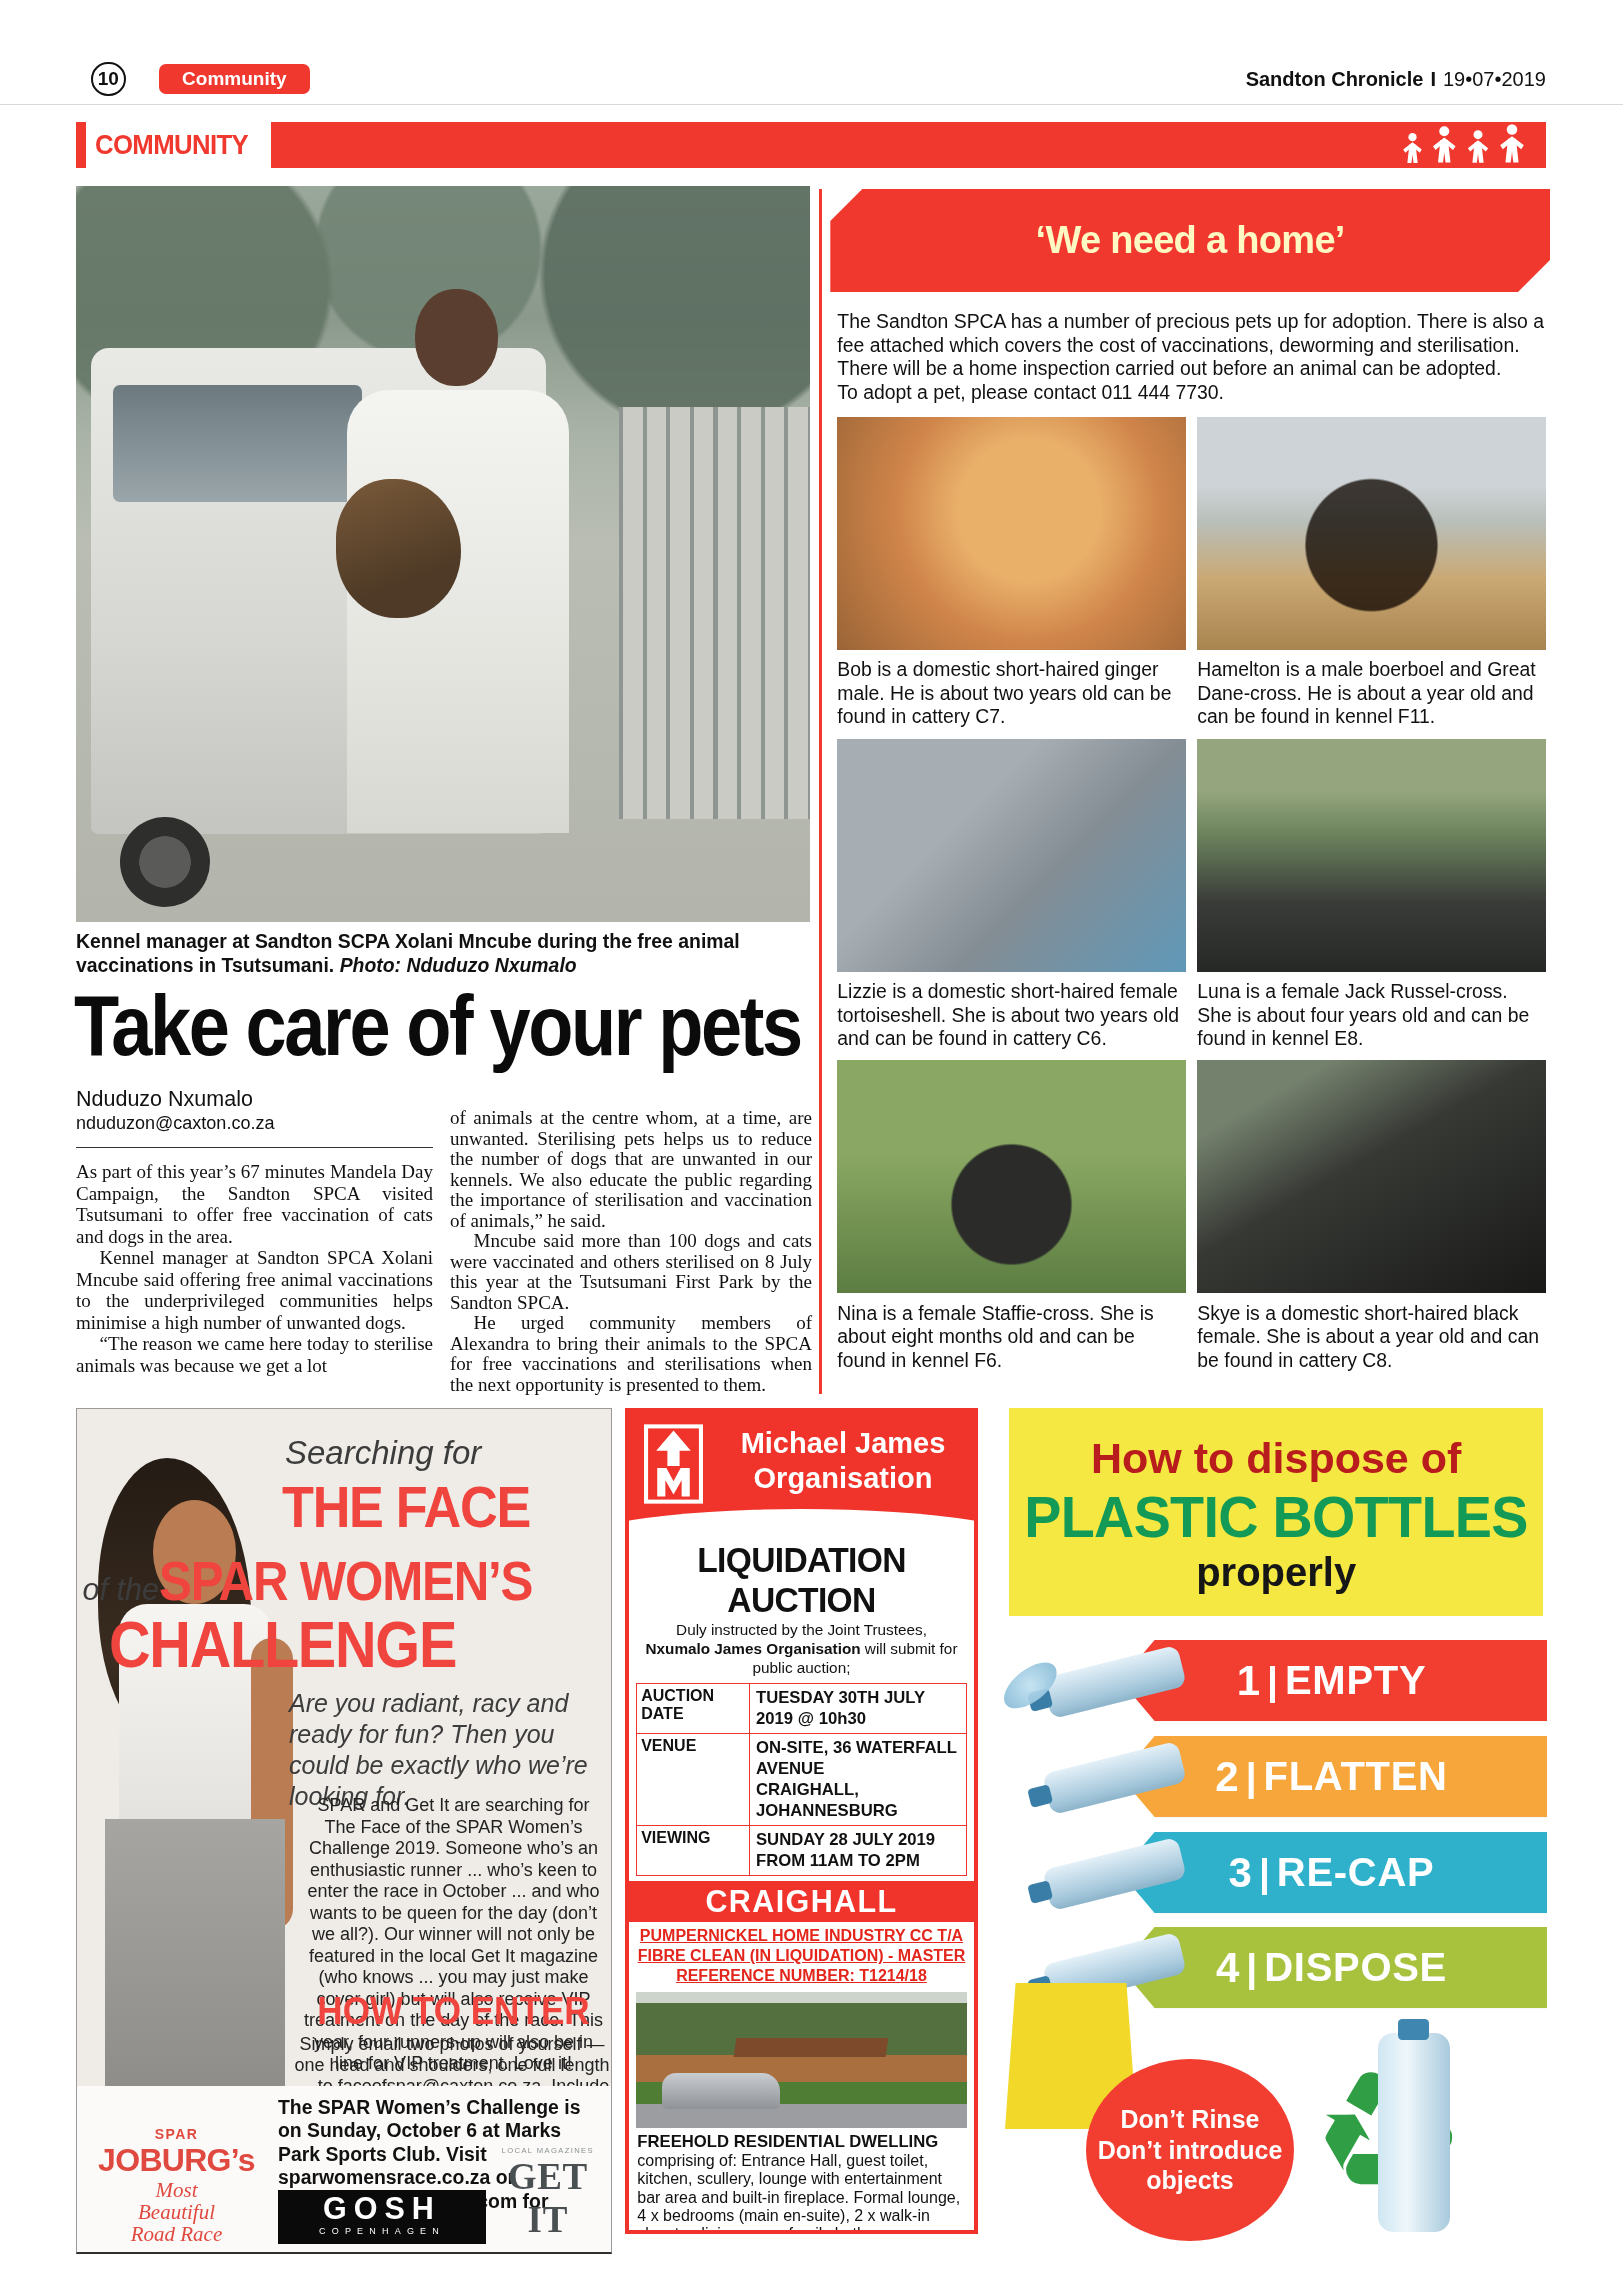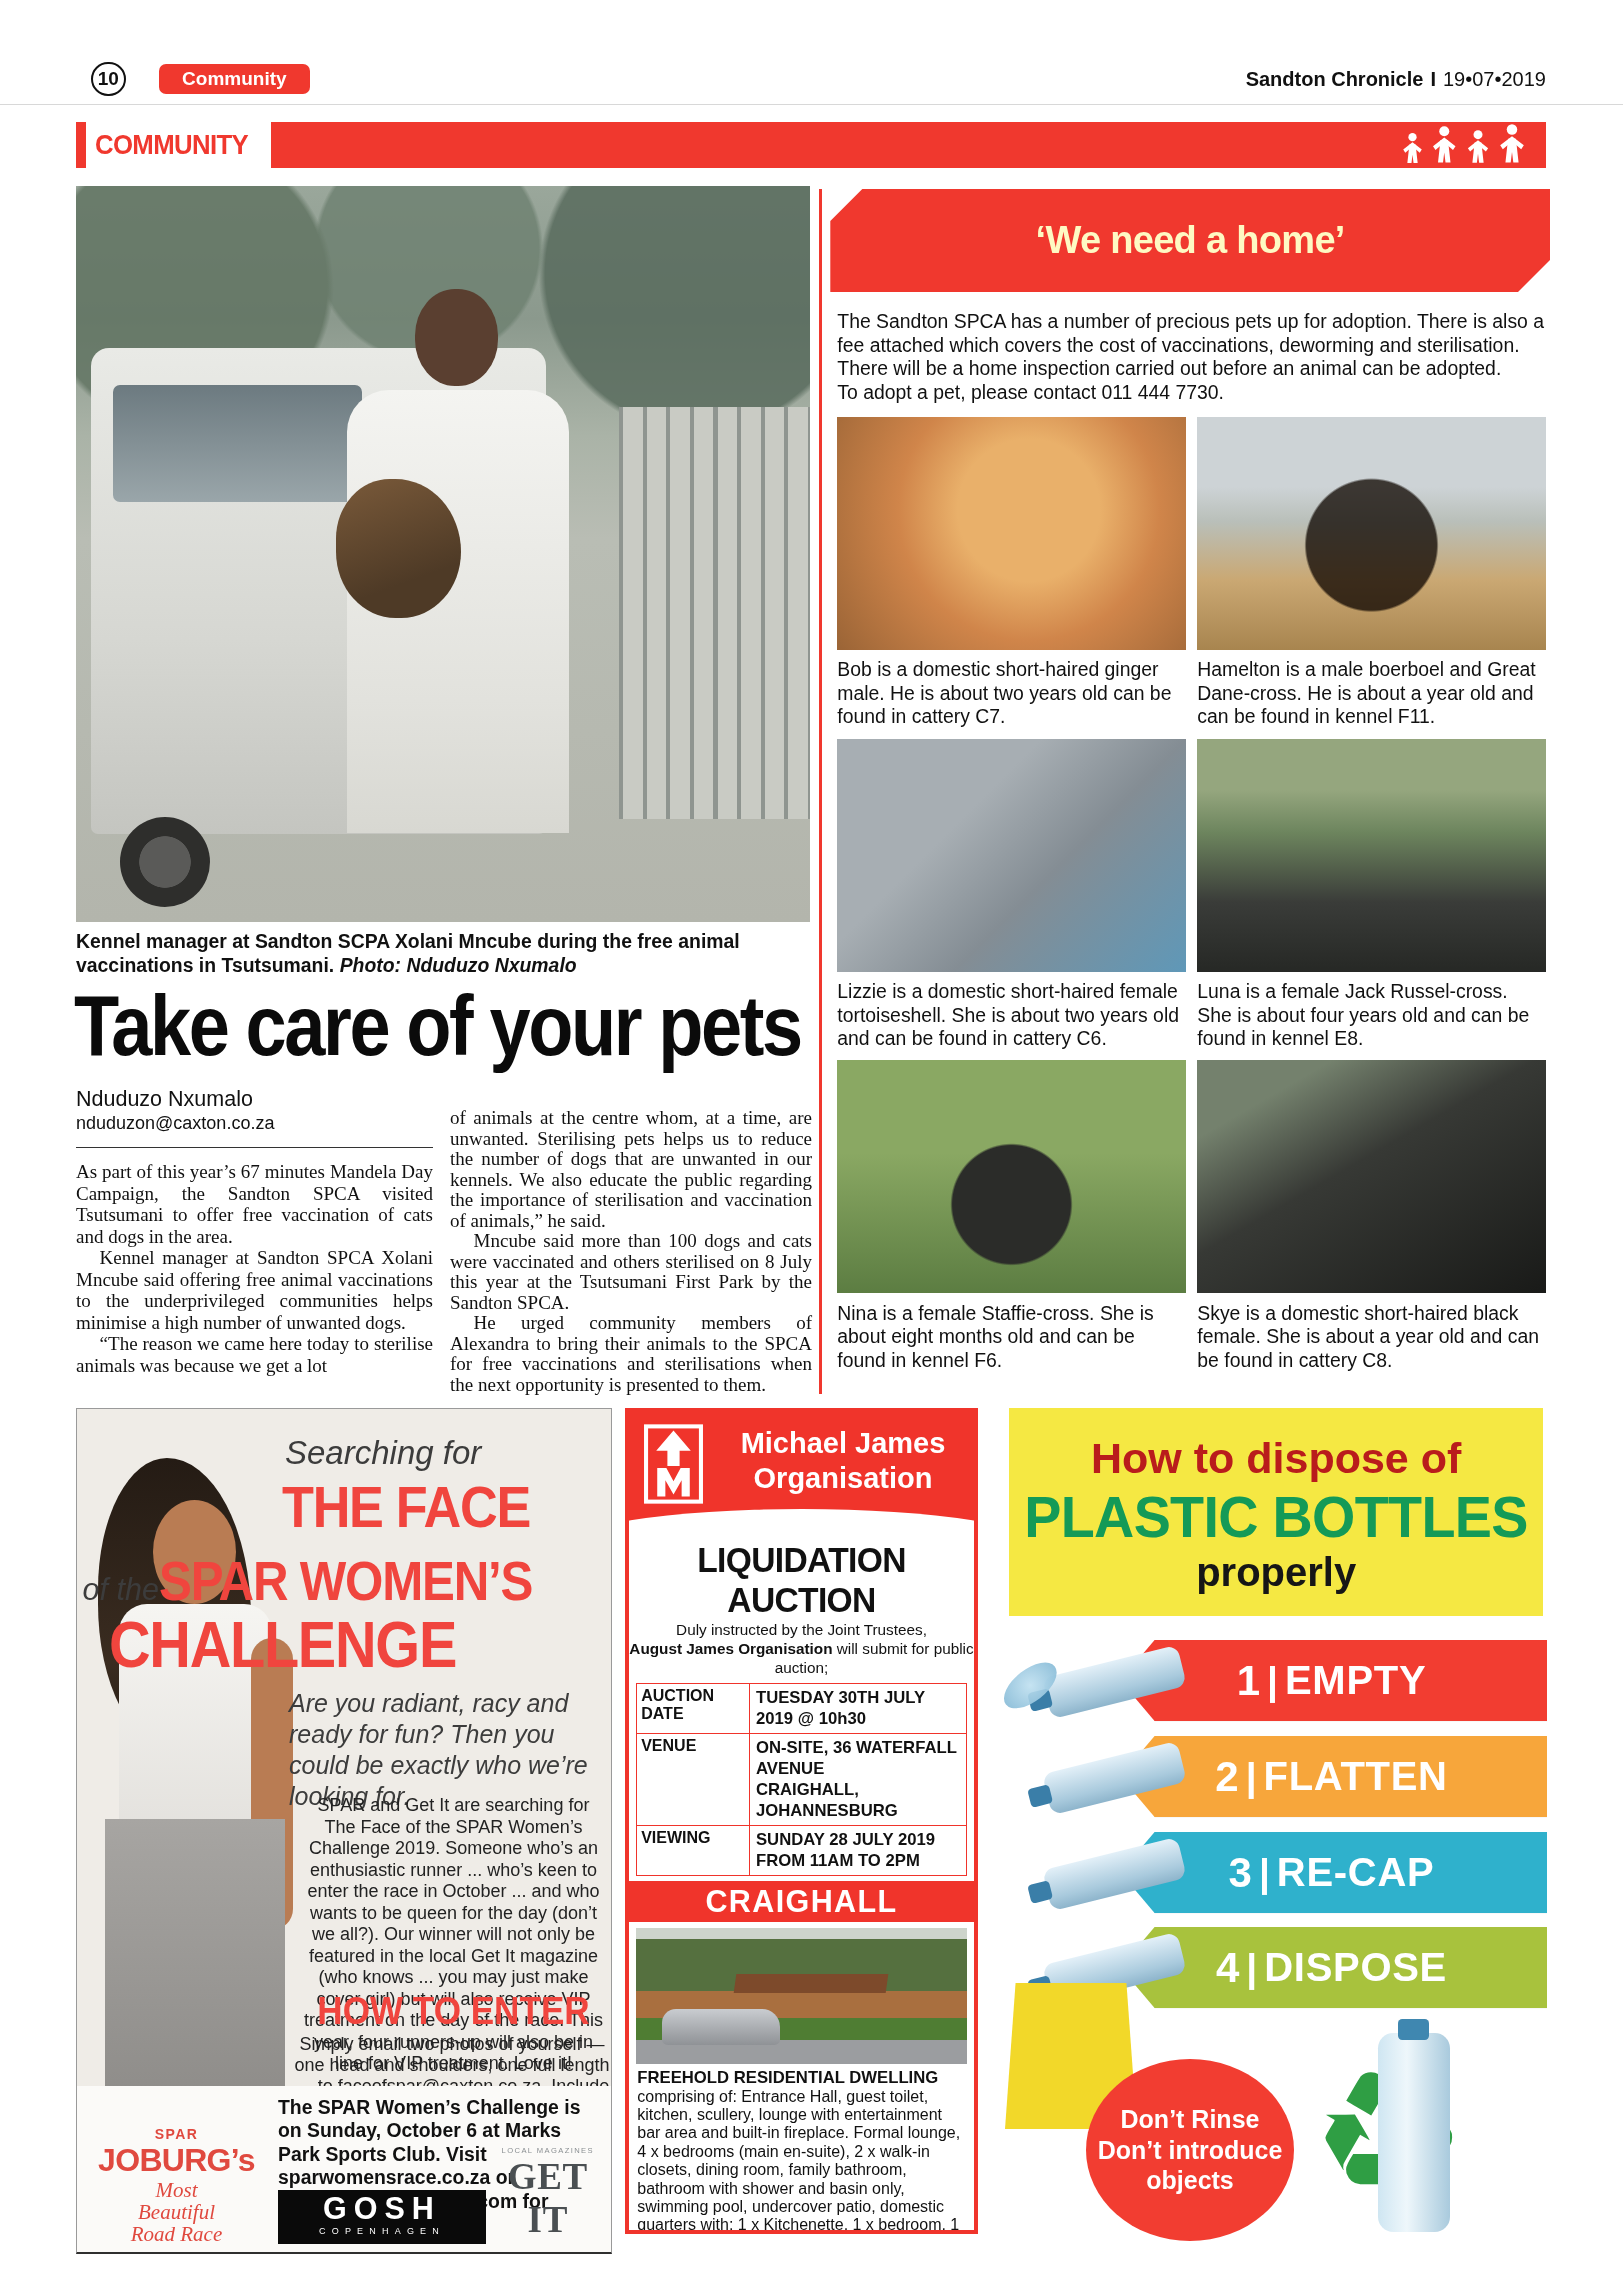--- a/index.html
+++ b/index.html
@@ -317,40 +317,41 @@
         <path d="M14 72 V44 h9 l7 13 7-13 h9 V72 h-8 V56 l-8 14 -8-14 V72 Z" fill="#ffffff"></path>
       </svg>
       <div class="au-org">
         <div>Michael James</div>
         <div>Organisation</div>
       </div>
     </div>
     <div class="au-title">LIQUIDATION AUCTION</div>
     <div class="au-sub">
       <div>Duly instructed by the Joint Trustees,</div>
-      <div><b>August James Organisation</b><span> will submit for public auction;</span></div>
+      <div><b>Nxumalo James Organisation</b><span> will submit for public auction;</span></div>
     </div>
     <div class="au-table">
       <div class="au-row">
         <div class="au-label">AUCTION DATE</div>
         <div class="au-val">TUESDAY 30TH JULY 2019 @ 10h30</div>
       </div>
       <div class="au-row">
         <div class="au-label">VENUE</div>
         <div class="au-val">
           <div>ON-SITE, 36 WATERFALL AVENUE</div>
           <div>CRAIGHALL, JOHANNESBURG</div>
         </div>
       </div>
       <div class="au-row">
         <div class="au-label">VIEWING</div>
         <div class="au-val">SUNDAY 28 JULY 2019 FROM 11AM TO 2PM</div>
       </div>
     </div>
     <div class="au-area">CRAIGHALL</div>
+    <div class="au-ref">PUMPERNICKEL HOME INDUSTRY CC T/A FIBRE CLEAN (IN LIQUIDATION) - MASTER REFERENCE NUMBER: T1214/18</div>
     <div class="au-photo">
       <div class="au-roof"></div>
         <div class="au-car"></div>
     </div>
     <div class="au-desc">
       <b>FREEHOLD RESIDENTIAL DWELLING</b><span> comprising of:</span>
       <span>Entrance Hall, guest toilet, kitchen, scullery, lounge with entertainment bar area and built-in fireplace. Formal lounge, 4 x bedrooms (main en-suite), 2 x walk-in closets, dining room, family bathroom, bathroom with shower and basin only, swimming pool, undercover patio, domestic quarters with: 1 x Kitchenette, 1 x bedroom, 1 x bathroom with toilet and bath, 3 x single automated garages attached cottage with separate entance, kitchen, open-plan lounge/dining room, 1 x bedroom with en-suite and built-in cupboards</span>
     </div>
 
   </div>

